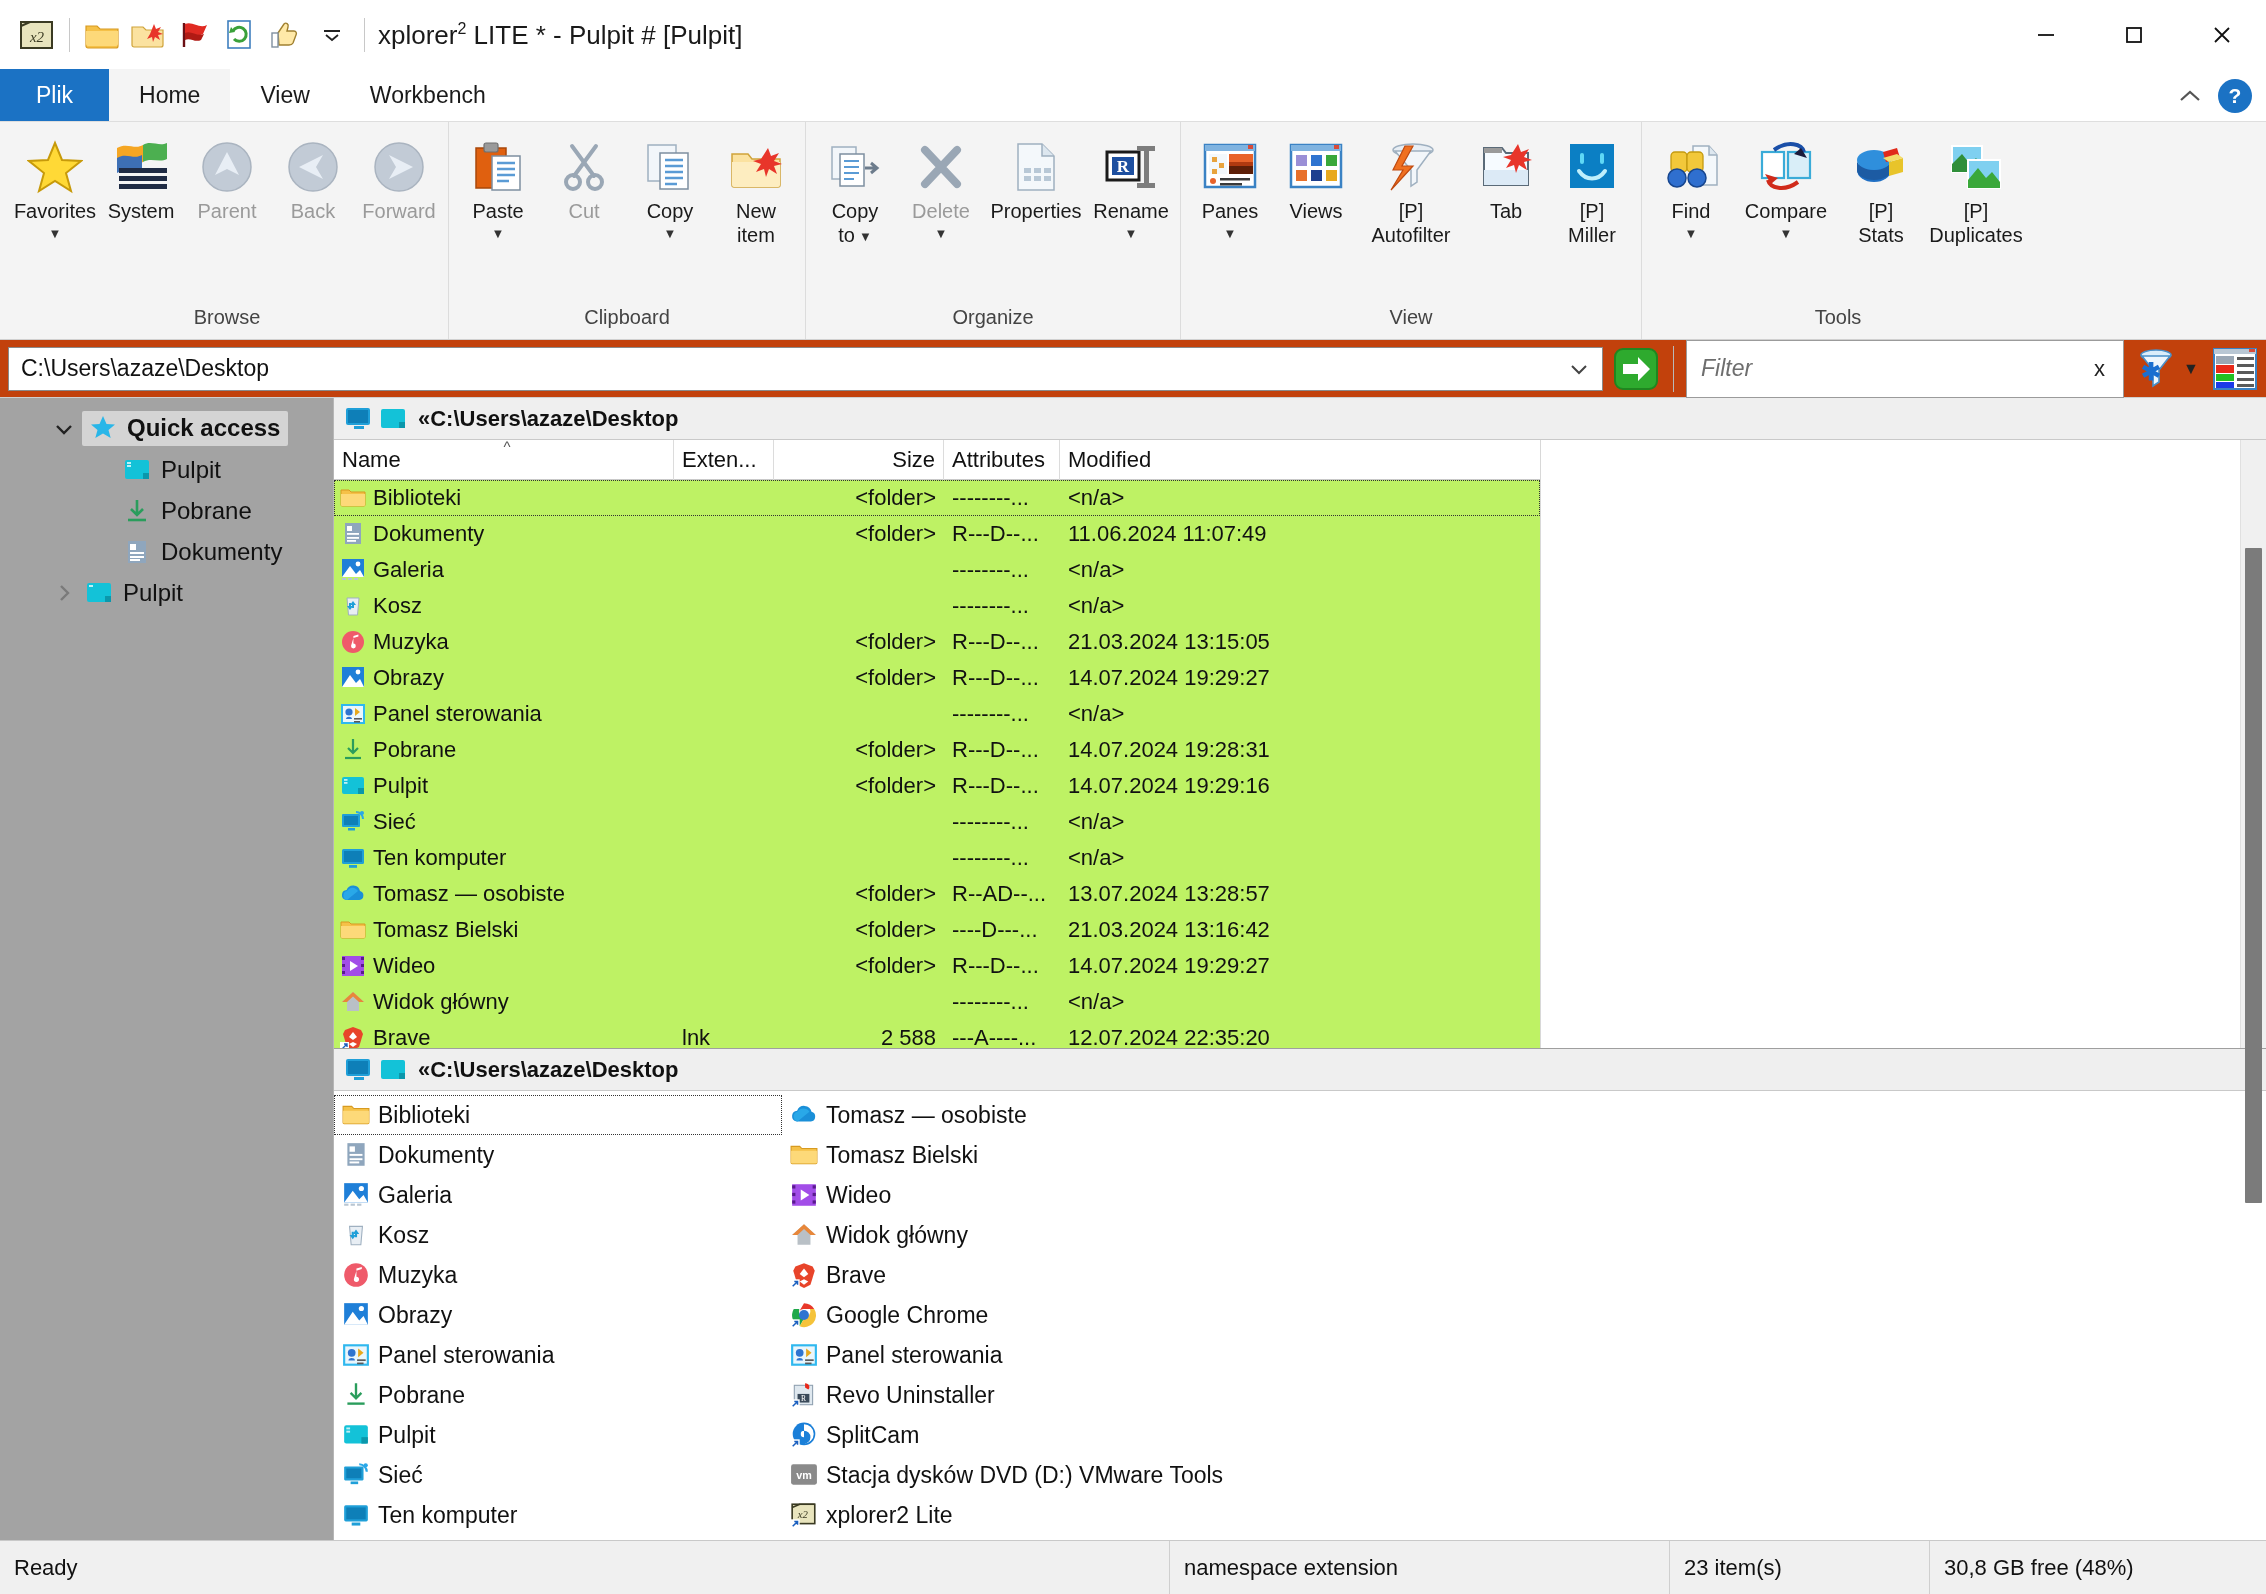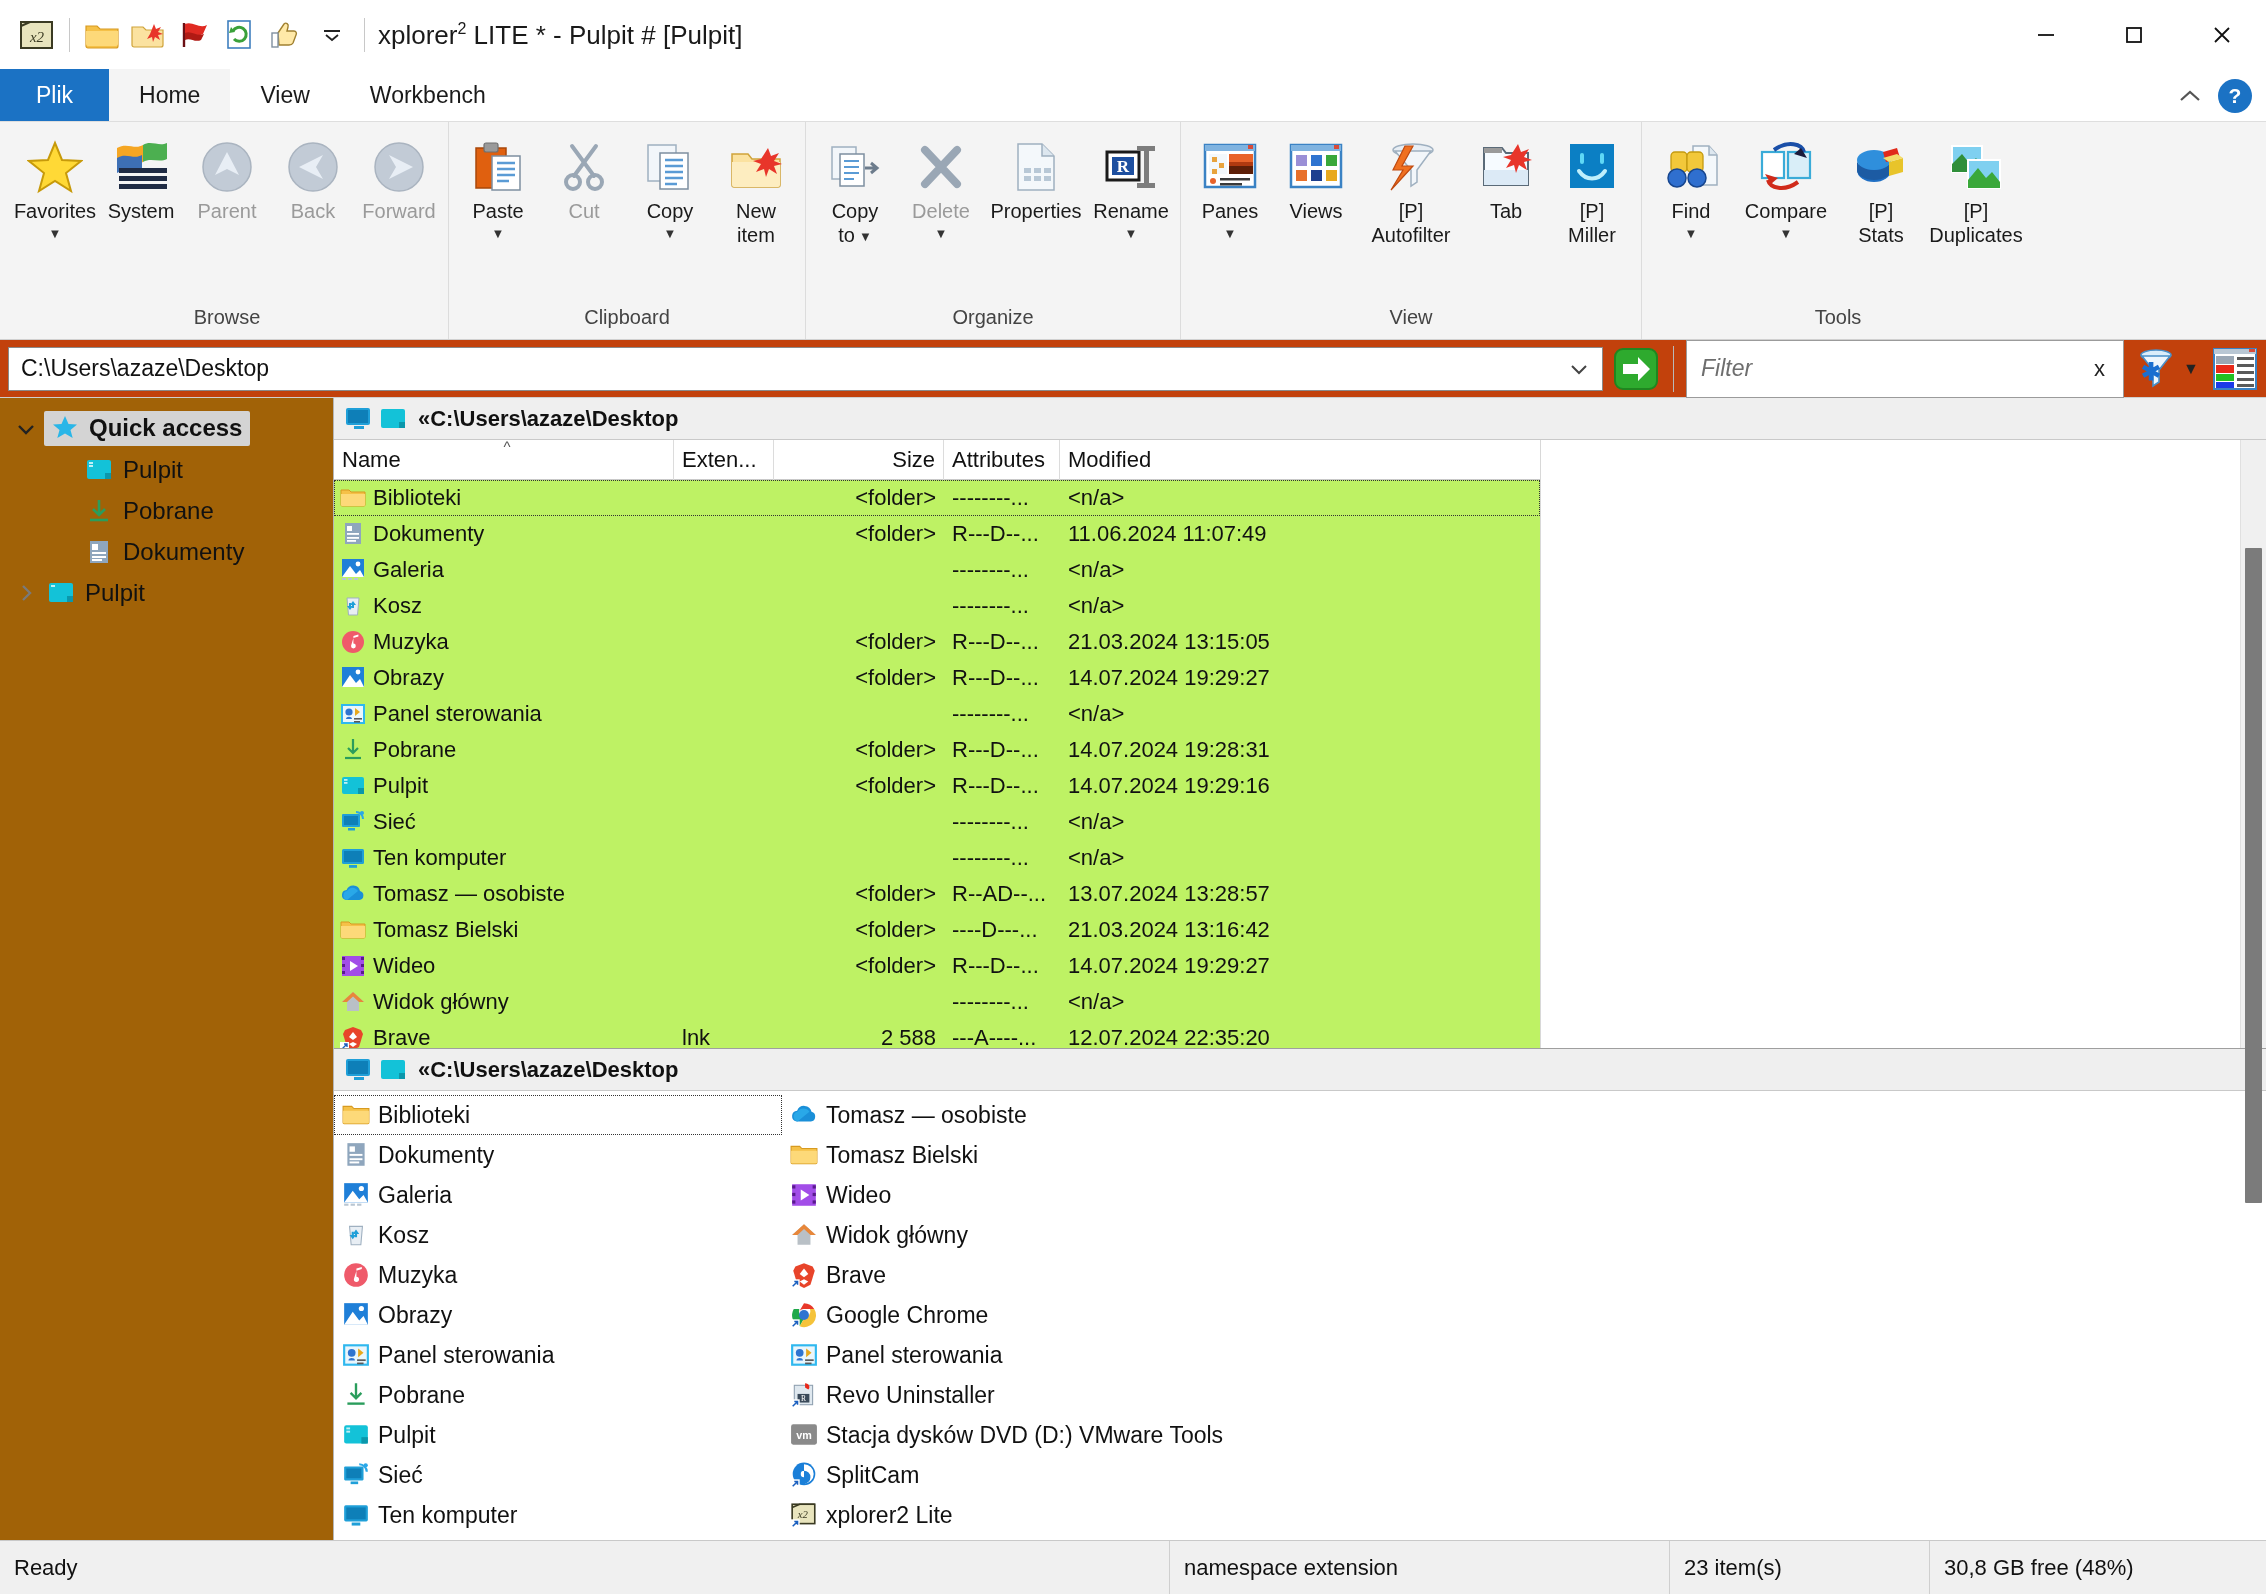--- a/index.html
+++ b/index.html
@@ -137,26 +137,27 @@
   .filter-x { font-size: 22px; color: #222; padding: 0 8px; }
   .ficon { width: 46px; height: 46px; display:flex; align-items:center; justify-content:center; margin-left:6px; }
   .fdrop { width: 30px; display:flex; align-items:center; justify-content:center; font-size:16px; color:#222; }
 
   
   .main {
     flex: 1; display: flex; min-height: 0;
     background: #ffffff;
   }
   .tree {
-    flex: 0 0 334px; background: #a16207;
+    flex: 0 0 334px; background: #a3a3a3;
     border-right: 1px solid #b6b6b6;
     border-top: 0;
     padding-top: 10px;
     position: relative;
     overflow: hidden;
+    padding-left: 38px;
   }
   .tnode {
     display: flex; align-items: center; height: 41px;
     padding-left: 8px; white-space: nowrap;
   }
   .twist { width: 36px; display:flex; align-items:center; justify-content:center; }
   .tn-ico { width: 34px; height:30px; display:flex; align-items:center; justify-content:center; margin-right: 7px; }
   .tn-lbl { font-size: 24px; color: #111; }
   .tnode.sel .tn-lbl { font-weight: bold; }
   .tnode.sel .selbg {
@@ -1350,38 +1351,38 @@
                   <rect x="0" y="17" width="9" height="9" fill="#ffffff"></rect>
                   <path d="M2.5 23.5 L7 19 M4 19 h3 v3" stroke="#1a5fbf" stroke-width="1.4" fill="none"></path>
                 </g>
               </svg>
             </span>
        <span>Revo Uninstaller</span>
           </div>
           <div class="litem">
             <span class="ico20">
               <svg width="28" height="28" viewBox="0 0 26 26">
-                <rect x="1" y="3" width="24" height="19" rx="2" fill="#8a8a8a"></rect>
-                <text x="13" y="17" font-size="10" font-weight="bold" fill="#ffffff" text-anchor="middle" font-family="Liberation Sans, sans-serif">vm</text>
-              </svg>
-            </span>
-       <span>Stacja dysków DVD (D:) VMware Tools</span>
-          </div>
-          <div class="litem">
-            <span class="ico20">
-              <svg width="28" height="28" viewBox="0 0 26 26">
                 <circle cx="13" cy="12" r="10.5" fill="#1a7fd8"></circle>
                 <path d="M13 3 a9 9 0 0 1 0 18 a6 6 0 0 0 0 -12 a3 3 0 0 0 0 6 Z" fill="#ffffff"></path>
                 <g>
                   <rect x="0" y="17" width="9" height="9" fill="#ffffff"></rect>
                   <path d="M2.5 23.5 L7 19 M4 19 h3 v3" stroke="#1a5fbf" stroke-width="1.4" fill="none"></path>
                 </g>
               </svg>
             </span>
        <span>SplitCam</span>
+          </div>
+          <div class="litem">
+            <span class="ico20">
+              <svg width="28" height="28" viewBox="0 0 26 26">
+                <rect x="1" y="3" width="24" height="19" rx="2" fill="#8a8a8a"></rect>
+                <text x="13" y="17" font-size="10" font-weight="bold" fill="#ffffff" text-anchor="middle" font-family="Liberation Sans, sans-serif">vm</text>
+              </svg>
+            </span>
+       <span>Stacja dysków DVD (D:) VMware Tools</span>
           </div>
           <div class="litem">
             <span class="ico20">
               <svg width="28" height="28" viewBox="0 0 26 26">
                 <rect x="2" y="3" width="21" height="18" fill="#e8e4bd" stroke="#3a3a22" stroke-width="1.5"></rect>
                 <path d="M2 6 L9 3 L23 3" fill="none" stroke="#3a3a22" stroke-width="1.5"></path>
                 <text x="12" y="16" font-size="10" fill="#3a3a22" text-anchor="middle" font-style="italic" font-family="Liberation Serif, serif">x2</text>
                 <g>
                   <rect x="0" y="17" width="9" height="9" fill="#ffffff"></rect>
                   <path d="M2.5 23.5 L7 19 M4 19 h3 v3" stroke="#1a5fbf" stroke-width="1.4" fill="none"></path>

